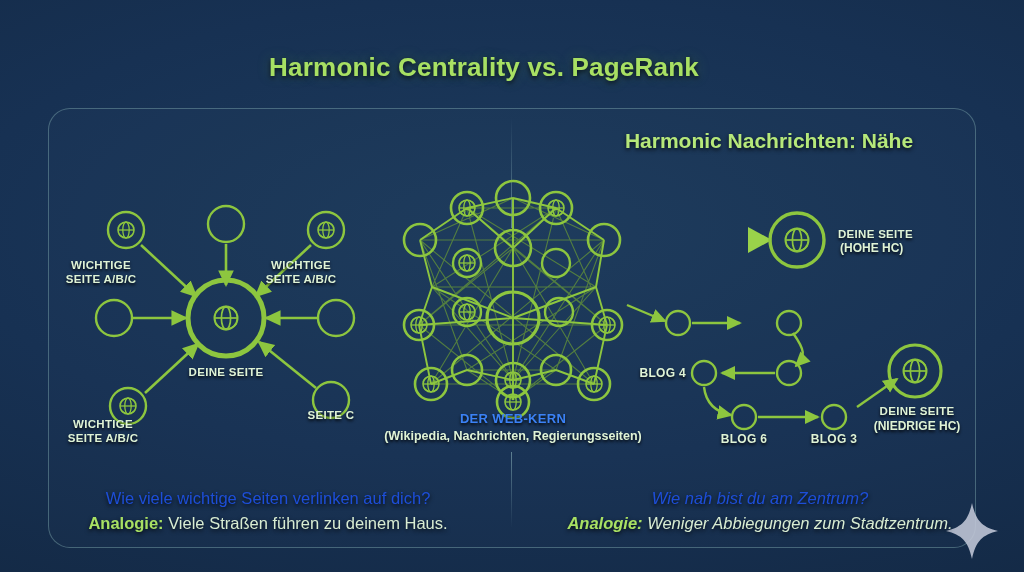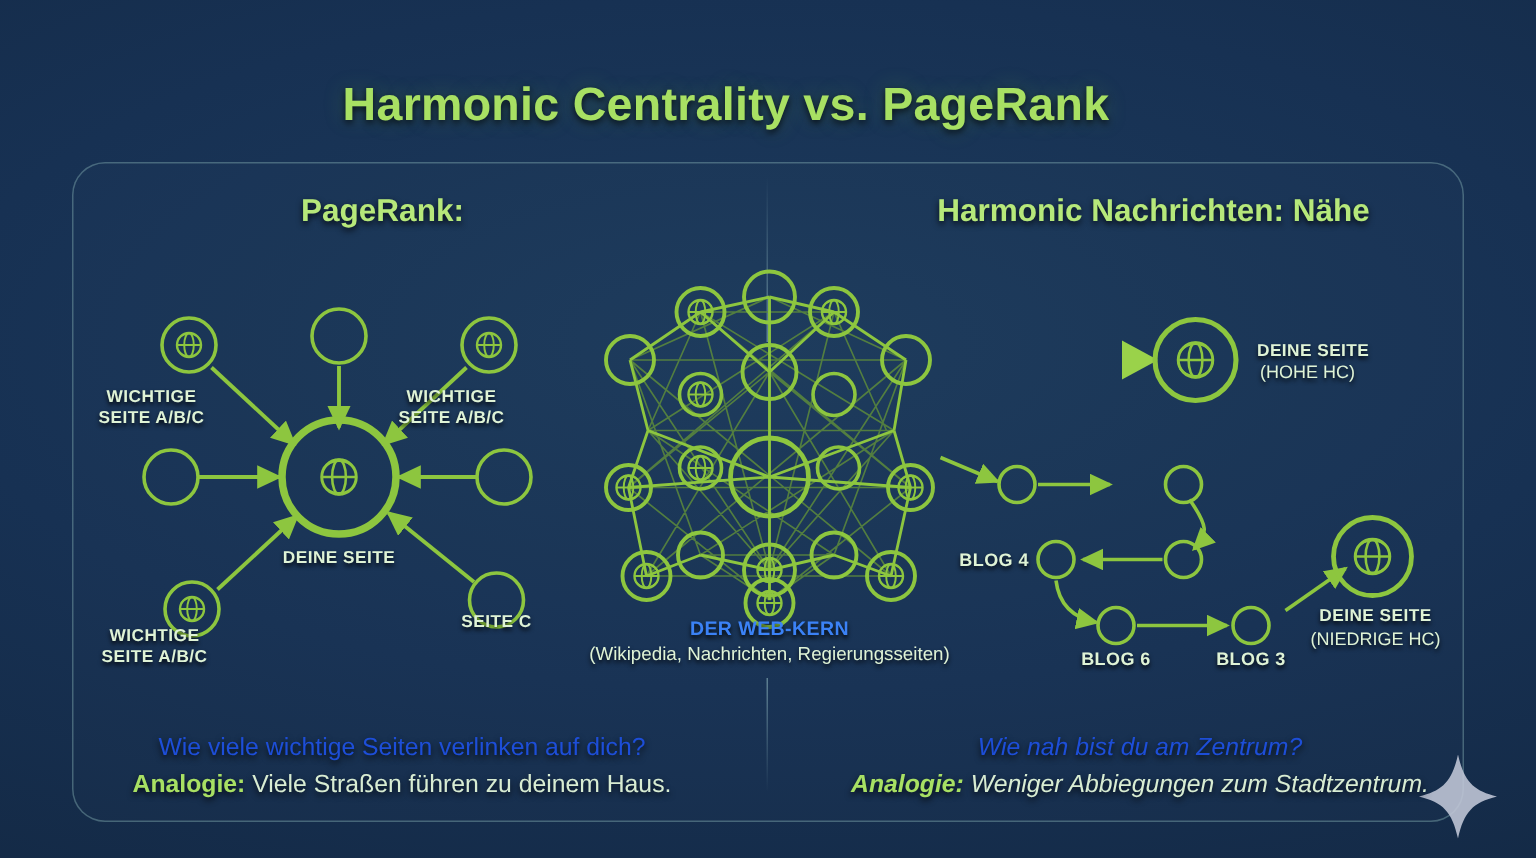--- a/index.html
+++ b/index.html
@@ -8,21 +8,21 @@
     background:
       radial-gradient(ellipse 120% 90% at 50% 40%, #1c3a5c 0%, #173153 45%, #12263f 100%);
     font-family:"Liberation Sans", sans-serif;
     position:relative;
   }
   #stage { position:absolute; inset:0; width:1024px; height:572px; }
 
   
   .title {
     position:absolute; top:52px; left:0; width:968px; text-align:center;
-    font-size:31px; font-weight:bold; letter-spacing:.2px;
+    font-size:26px; font-weight:bold; letter-spacing:.2px;
     color:#a8e063;
     text-shadow:0 2px 5px rgba(0,0,0,.75), 0 0 14px rgba(120,200,70,.25);
   }
 
   
   .card {
     position:absolute; left:48px; top:108px; width:928px; height:440px;
     border:1px solid rgba(128,170,175,.45);
     border-radius:22px;
     background:rgba(255,255,255,.012);
@@ -52,36 +52,35 @@
   .foot .an { display:block; }
   .foot .an b { color:#a8e063;margin-top:48px; }
 
   
   .lbl {
     position:absolute; color:#dff3d6; font-size:11.5px; font-weight:bold;
     letter-spacing:.3px; line-height:14px; text-align:center;
     text-shadow:0 2px 3px rgba(0,0,0,.85);
     white-space:pre-line;
   }
-  .lbl.sub { font-weight:normal; letter-spacing:0; }
+  .lbl.sub { font-weight:bold; letter-spacing:0; }
 
   svg { position:absolute; left:0; top:0; overflow:visible; }
 </style>
 </head>
 <body>
 
 <div id="stage">
 
   <div class="title">Harmonic Centrality vs. PageRank</div>
 
   <div class="card"></div>
   <div class="divider"></div>
   <div class="divider2"></div>
 
-  <div class="panel-head" id="head-left">PageRank:</div>
   <div class="panel-head" id="head-right">Harmonic Nachrichten: Nähe</div>
 
   <svg width="1024" height="572">
     <defs>
       <marker id="ar" markerWidth="7" markerHeight="7" refX="5.6" refY="3" orient="auto">
         <path d="M0,0 L6.4,3 L0,6 z" fill="#8dc63f"></path>
       </marker>
       <marker id="arBig" markerWidth="6" markerHeight="6" refX="4.2" refY="3" orient="auto">
         <path d="M0,0 L5.4,3 L0,6 z" fill="#9ad24a"></path>
       </marker>

